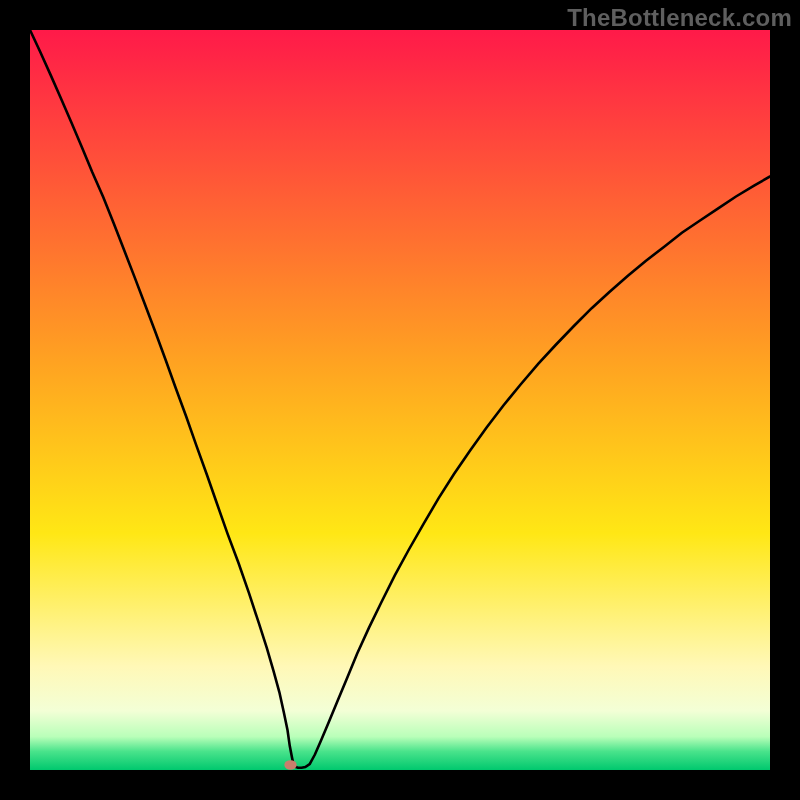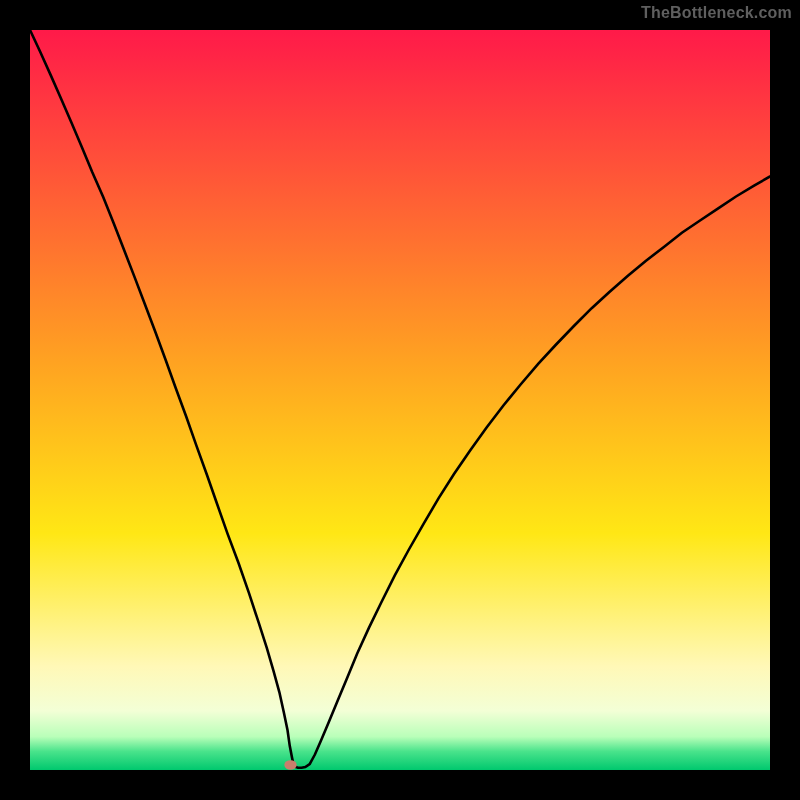--- a/index.html
+++ b/index.html
@@ -21,21 +21,21 @@
     left: 30px;
     top: 30px;
     right: 30px;
     bottom: 30px;
     overflow: hidden;
   }
   .watermark {
     position: absolute;
     top: 4px;
     right: 8px;
-    font-size: 16px;
+    font-size: 24px;
     font-weight: 600;
     color: #5f5f5f;
     letter-spacing: 0.2px;
   }
 </style>
 </head>
 <body>
 
 <div class="frame">
   <div class="plot">

